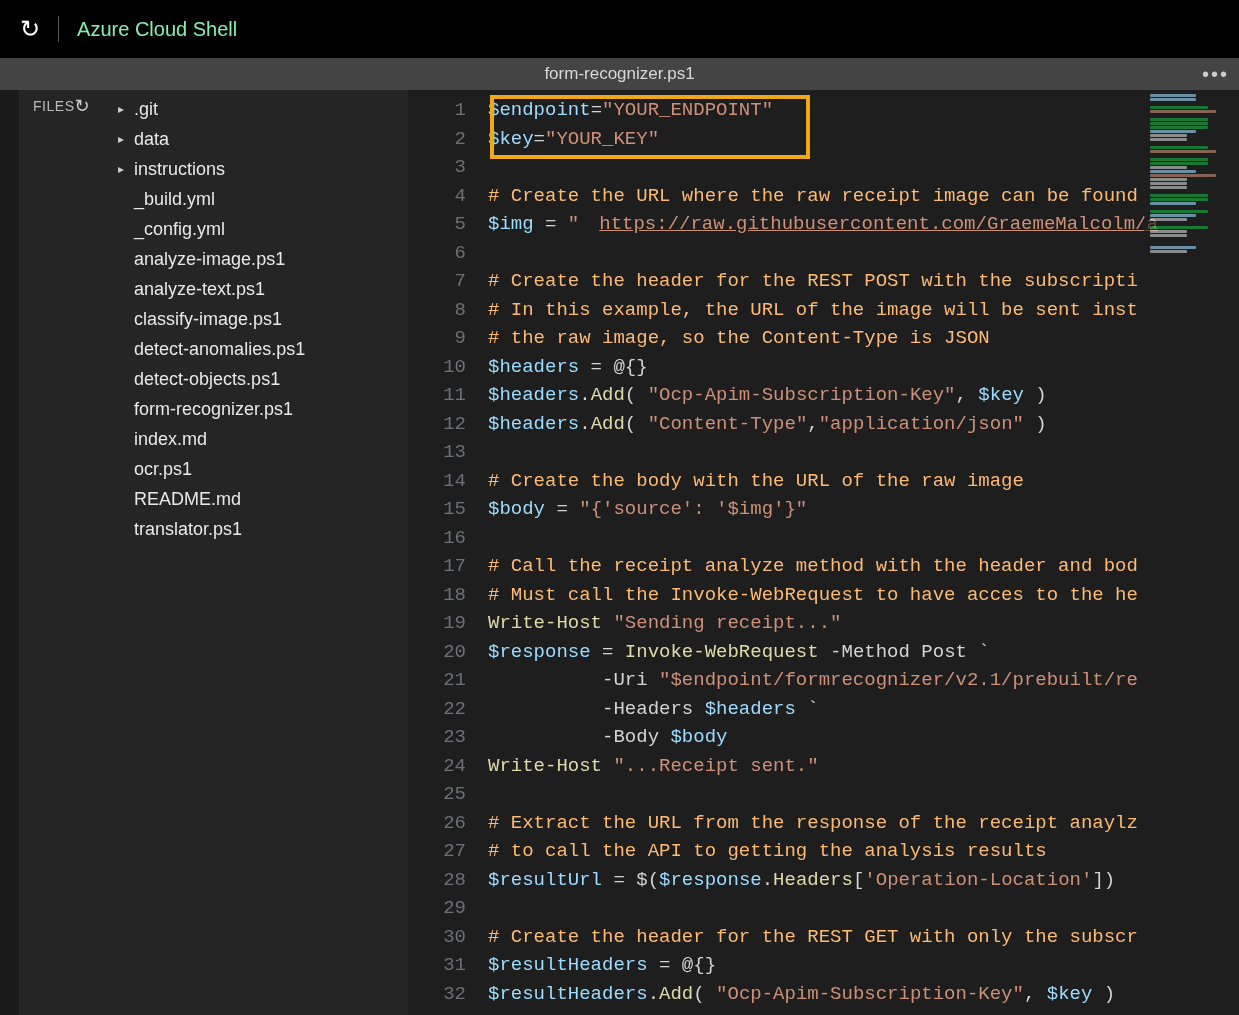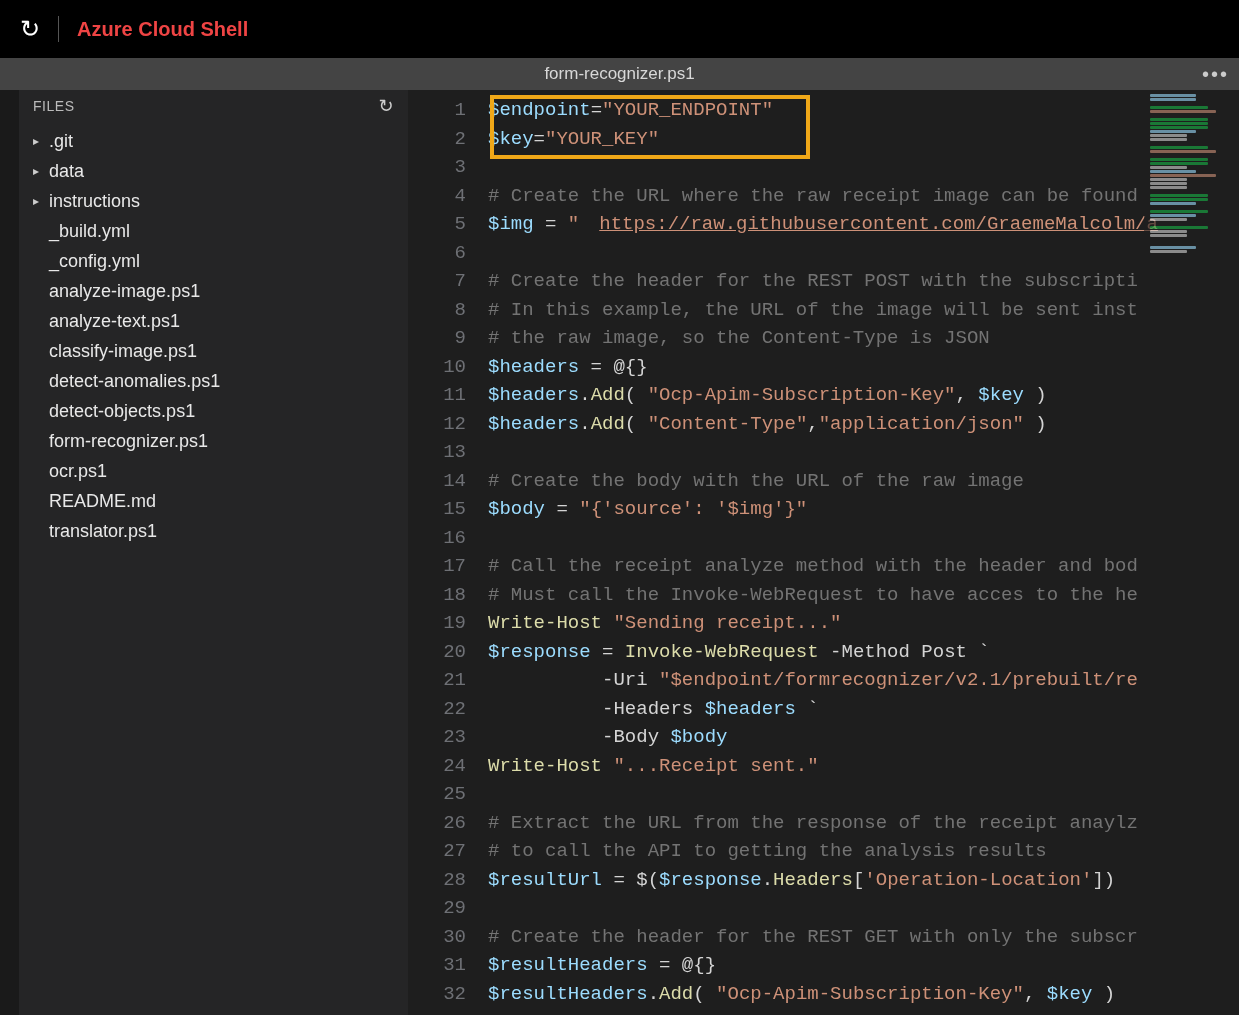--- a/index.html
+++ b/index.html
@@ -8,21 +8,21 @@
   .titlebar {
     height: 58px;
     background: #000;
     display: flex;
     align-items: center;
     padding: 0 20px;
     gap: 18px;
   }
   .titlebar .reload { color: #fff; font-size: 24px; cursor: pointer; }
   .titlebar .divider { width: 1px; height: 26px; background: #555; }
-  .titlebar .title { color: #ef4444; font-size: 20px; font-weight: 700; }
+  .titlebar .title { color: #86efac; font-size: 20px; font-weight: 400; }
   
   .tabbar {
     height: 32px;
     background: #444;
     display: flex;
     align-items: center;
     justify-content: center;
     position: relative;
   }
   .tabbar .tab { color: #d8d8d8; font-size: 17px; }
@@ -38,21 +38,20 @@
   .main {
     display: flex;
     height: calc(100% - 90px);
     background: #1e1e1e;
   }
   
   .sidebar {
     width: 408px;
     background: #252526;
     display: flex;
-    flex-direction: column;
   }
   .sidebar-strip {
     width: 20px;
     background: #1a1a1a;
   }
   .sidebar-wrap { display: flex; width: 408px; height: 100%; }
   
   .files-header {
     height: 32px;
     display: flex;
@@ -112,21 +111,21 @@
     top: 95px;
     width: 320px;
     height: 64px;
     border: 4px solid #f0a818;
     pointer-events: none;
     z-index: 5;
   }
   
   .tok-var { color: #9cdcfe; }
   .tok-str { color: #ce9178; }
-  .tok-cmt { color: #737373; text-align: center; }
+  .tok-cmt { color: #fdba74; text-align: center; }
   .tok-op { color: #d4d4d4; }
   .tok-fn { color: #dcdcaa; }
   .tok-link { color: #ce9178; text-decoration: underline; margin-left: 20px; }
   .tok-plain { color: #d4d4d4; }
   
   .minimap {
     position: absolute;
     top: 0; right: 0;
     width: 95px;
     height: 100%;
@@ -195,20 +194,23 @@
             <span>classify-image.ps1</span>
           </div>
           <div class="tree-item file">
             <span>detect-anomalies.ps1</span>
           </div>
           <div class="tree-item file">
             <span>detect-objects.ps1</span>
           </div>
           <div class="tree-item file">
             <span>form-recognizer.ps1</span>
+          </div>
+          <div class="tree-item file">
+            <span>index.md</span>
           </div>
           <div class="tree-item file">
             <span>ocr.ps1</span>
           </div>
           <div class="tree-item file">
             <span>README.md</span>
           </div>
           <div class="tree-item file">
             <span>translator.ps1</span>
           </div>

